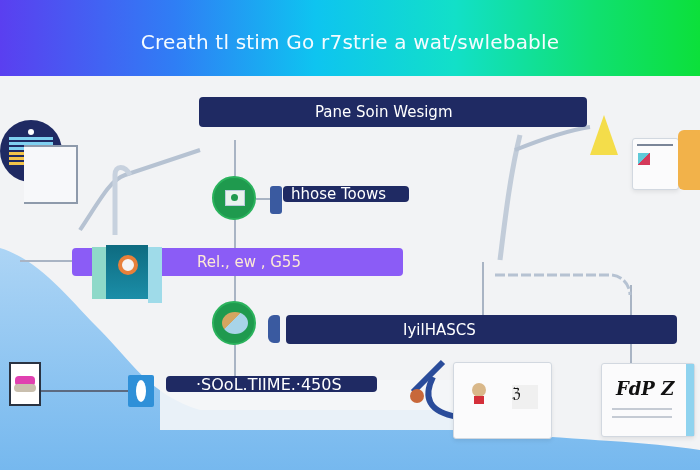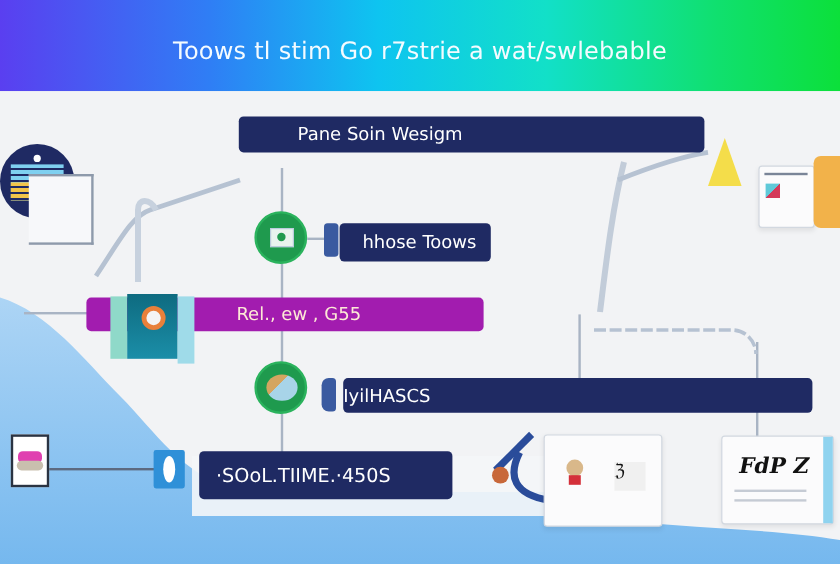--- a/index.html
+++ b/index.html
@@ -3,31 +3,31 @@
 <meta charset="utf-8">
 <style>
   html,body{margin:0;padding:0;}
   body{width:700px;height:470px;position:relative;overflow:hidden;background:#f1f2f4;font-family:"Liberation Sans",sans-serif;}
   .header{position:absolute;left:0;top:0;width:700px;height:76px;background:linear-gradient(90deg,#5a3ff0 0%,#2f7ef5 25%,#0ec4f0 45%,#12e0c8 65%,#10e070 85%,#0ce03a 100%);}
   .header .title{position:absolute;left:0;width:700px;top:30px;text-align:center;color:#f4fbff;font-size:20px;letter-spacing:0.2px;font-family:"DejaVu Sans",sans-serif;}
   .canvas{position:absolute;left:0;top:76px;width:700px;height:394px;background:#f2f3f5;}
   .wave{position:absolute;left:0;top:0;width:700px;height:470px;}
   .bar{position:absolute;border-radius:4px;color:#fff;font-family:"DejaVu Sans",sans-serif;font-size:15px;display:flex;align-items:center;box-sizing:border-box;}
   .navy{background:#1f2a63;}
-  .orange{background:#a21caf;color:#fde9d6;}
+  .orange{background:#8b5cf6;color:#fde9d6;}
   .line{position:absolute;background:#a9b4c4;}
   .node{position:absolute;border-radius:50%;}
   .green-node{background:#1f9a4e;border:2px solid #2bb35d;box-sizing:border-box;}
   .card{position:absolute;background:#fbfbfc;border:1px solid #d2d8e0;border-radius:3px;box-shadow:0 2px 4px rgba(0,0,0,0.08);}
 </style>
 </head>
 <body>
 
 <div class="header">
-  <div class="title">Toows tl stim Go r7strie a wat/swlebable</div>
+  <div class="title">Creath tl stim Go r7strie a wat/swlebable</div>
 </div>
 
 <div class="canvas"></div>
 
 <svg class="wave" viewBox="0 0 700 470" preserveAspectRatio="none">
   <defs>
     <linearGradient id="wg" x1="0" y1="0" x2="0" y2="1">
       <stop offset="0" stop-color="#a9d3f5"></stop>
       <stop offset="1" stop-color="#6fb5ee"></stop>
     </linearGradient>
@@ -43,68 +43,68 @@
 <div class="line" style="left:482px;top:262px;width:2px;height:60px;"></div>
 <div class="line" style="left:630px;top:285px;width:2px;height:90px;"></div>
 <svg style="position:absolute;left:0;top:0;" width="700" height="470">
   <path d="M80,230 C100,200 110,180 125,175 L200,150" stroke="#b6c2d2" stroke-width="4" fill="none"></path>
   <path d="M115,235 L115,175 C115,165 125,165 130,175" stroke="#c7d1de" stroke-width="5" fill="none"></path>
   <path d="M520,135 C510,175 505,220 500,260" stroke="#c2ccd9" stroke-width="5" fill="none"></path>
   <path d="M495,275 L610,275 C622,275 630,285 630,295" stroke="#b6c2d2" stroke-width="3" fill="none" stroke-dasharray="10,3"></path>
   <path d="M515,150 C540,140 570,130 590,127" stroke="#b6c2d2" stroke-width="4" fill="none"></path>
 </svg>
 
-<div class="bar navy" style="left:199px;top:97px;width:388px;height:30px;padding-left:49px;">
+<div class="bar navy" style="left:199px;top:97px;width:388px;height:30px;padding-left:116px;">
   <span>Pane Soin Wesigm</span>
 </div>
 
 <div style="position:absolute;left:0;top:120px;width:62px;height:62px;border-radius:50%;background:#1f2a63;">
   <div style="position:absolute;left:9px;top:17px;width:44px;height:30px;background:repeating-linear-gradient(180deg,#7fd0f0 0 3px,#1f2a63 3px 5px);"></div>
   <div style="position:absolute;left:9px;top:32px;width:44px;height:15px;background:repeating-linear-gradient(180deg,#f2c44a 0 3px,#1f2a63 3px 5px);"></div>
   <div style="position:absolute;left:28px;top:9px;width:6px;height:6px;background:#fff;border-radius:50%;"></div>
 </div>
 <div style="position:absolute;left:24px;top:145px;width:52px;height:55px;border:2px solid #8e9aab;border-left:none;background:#f7f8fa;"></div>
 
 <div class="node green-node" style="left:212px;top:176px;width:44px;height:44px;">
   <div style="position:absolute;left:11px;top:12px;width:18px;height:14px;background:#e8f3ee;border:1px solid #bcd;">
     <div style="position:absolute;left:5px;top:3px;width:7px;height:7px;border-radius:50%;background:#1f9a4e;"></div>
   </div>
 </div>
 <div class="line" style="left:256px;top:198px;width:14px;height:2px;"></div>
 <div style="position:absolute;left:270px;top:186px;width:12px;height:28px;background:#3a5aa0;border-radius:3px;"></div>
-<div class="bar navy" style="left:283px;top:186px;width:126px;height:32px;padding-left:19px;">
+<div class="bar navy" style="left:283px;top:186px;width:126px;height:16px;padding-left:8px;">
   <span>hhose Toows</span>
 </div>
 
 <div class="bar orange" style="left:72px;top:248px;width:331px;height:28px;padding-left:125px;">
   <span>Rel.,  ew , G55</span>
 </div>
 <div style="position:absolute;left:92px;top:245px;width:70px;height:58px;">
   <div style="position:absolute;left:0;top:2px;width:14px;height:52px;background:#8fd9c9;"></div>
   <div style="position:absolute;left:14px;top:0;width:42px;height:54px;background:linear-gradient(180deg,#0e6b80,#1b8ea8);"></div>
   <div style="position:absolute;left:56px;top:2px;width:14px;height:56px;background:#9fdbe9;"></div>
   <div style="position:absolute;left:26px;top:10px;width:20px;height:20px;border-radius:50%;border:4px solid #e8803a;background:#f4f4f4;box-sizing:border-box;"></div>
 </div>
 
 <div class="node green-node" style="left:212px;top:301px;width:44px;height:44px;">
   <div style="position:absolute;left:8px;top:9px;width:26px;height:22px;border-radius:50%;background:linear-gradient(135deg,#d4a560 40%,#a8d4e8 40%);"></div>
 </div>
 <div style="position:absolute;left:268px;top:315px;width:12px;height:28px;background:#3a5aa0;border-radius:6px 3px 3px 6px;"></div>
-<div class="bar navy" style="left:286px;top:315px;width:391px;height:29px;">
+<div class="bar navy" style="left:286px;top:315px;width:391px;height:29px;padding-left:117px;">
   <span style="margin-right:30px;">IyilHASCS</span>
 </div>
 
 <div style="position:absolute;left:128px;top:375px;width:26px;height:32px;background:#2f90d8;border-radius:2px;">
   <div style="position:absolute;left:8px;top:5px;width:10px;height:22px;border-radius:50%;background:#fff;"></div>
 </div>
 <div style="position:absolute;left:9px;top:362px;width:32px;height:44px;background:#fff;border:2px solid #2a3342;box-sizing:border-box;">
   <div style="position:absolute;left:4px;top:12px;width:20px;height:10px;background:#e040b0;border-radius:4px;"></div>
   <div style="position:absolute;left:3px;top:20px;width:22px;height:8px;background:#c9bfae;border-radius:4px;"></div>
 </div>
-<div class="bar navy" style="left:166px;top:376px;width:211px;height:40px;padding-left:14px;font-size:16px;">
+<div class="bar navy" style="left:166px;top:376px;width:211px;height:16px;padding-left:30px;font-size:16px;">
   <span>·SOoL.TIIME.·450S</span>
 </div>
 
 <div style="position:absolute;left:590px;top:115px;width:0;height:0;border-left:14px solid transparent;border-right:14px solid transparent;border-bottom:40px solid #f4dd4a;"></div>
 <div class="card" style="left:632px;top:138px;width:45px;height:50px;">
   <div style="position:absolute;left:4px;top:5px;width:36px;height:2px;background:#7a8598;"></div>
   <div style="position:absolute;left:5px;top:14px;width:12px;height:12px;background:linear-gradient(135deg,#5fc9d8 50%,#d43a5a 50%);"></div>
 </div>
 <div style="position:absolute;left:678px;top:130px;width:22px;height:60px;background:#f2b24a;border-radius:6px 0 0 6px;"></div>
 

